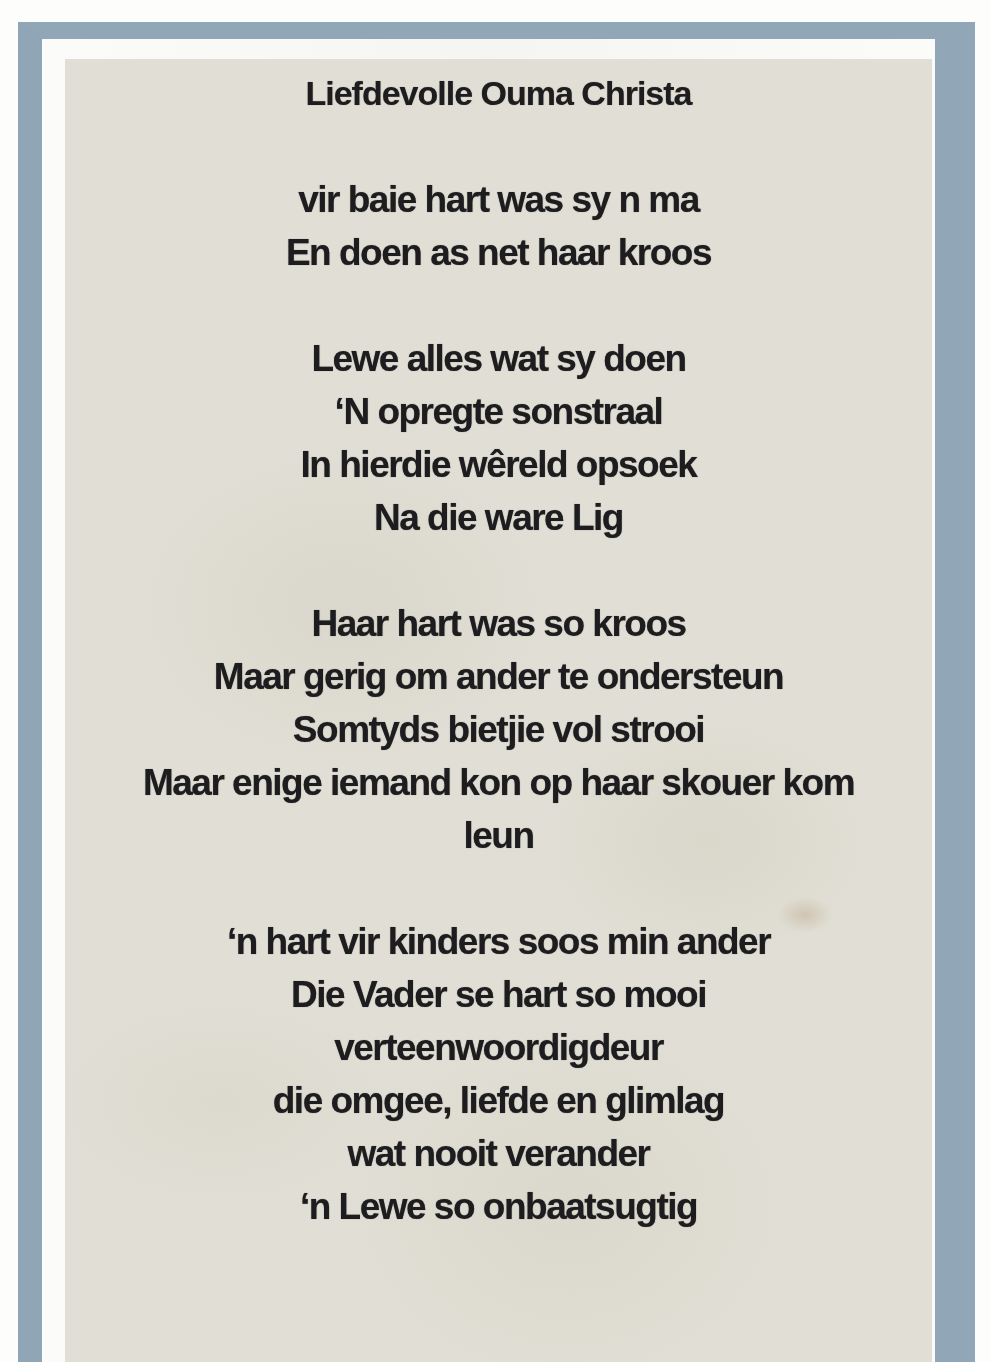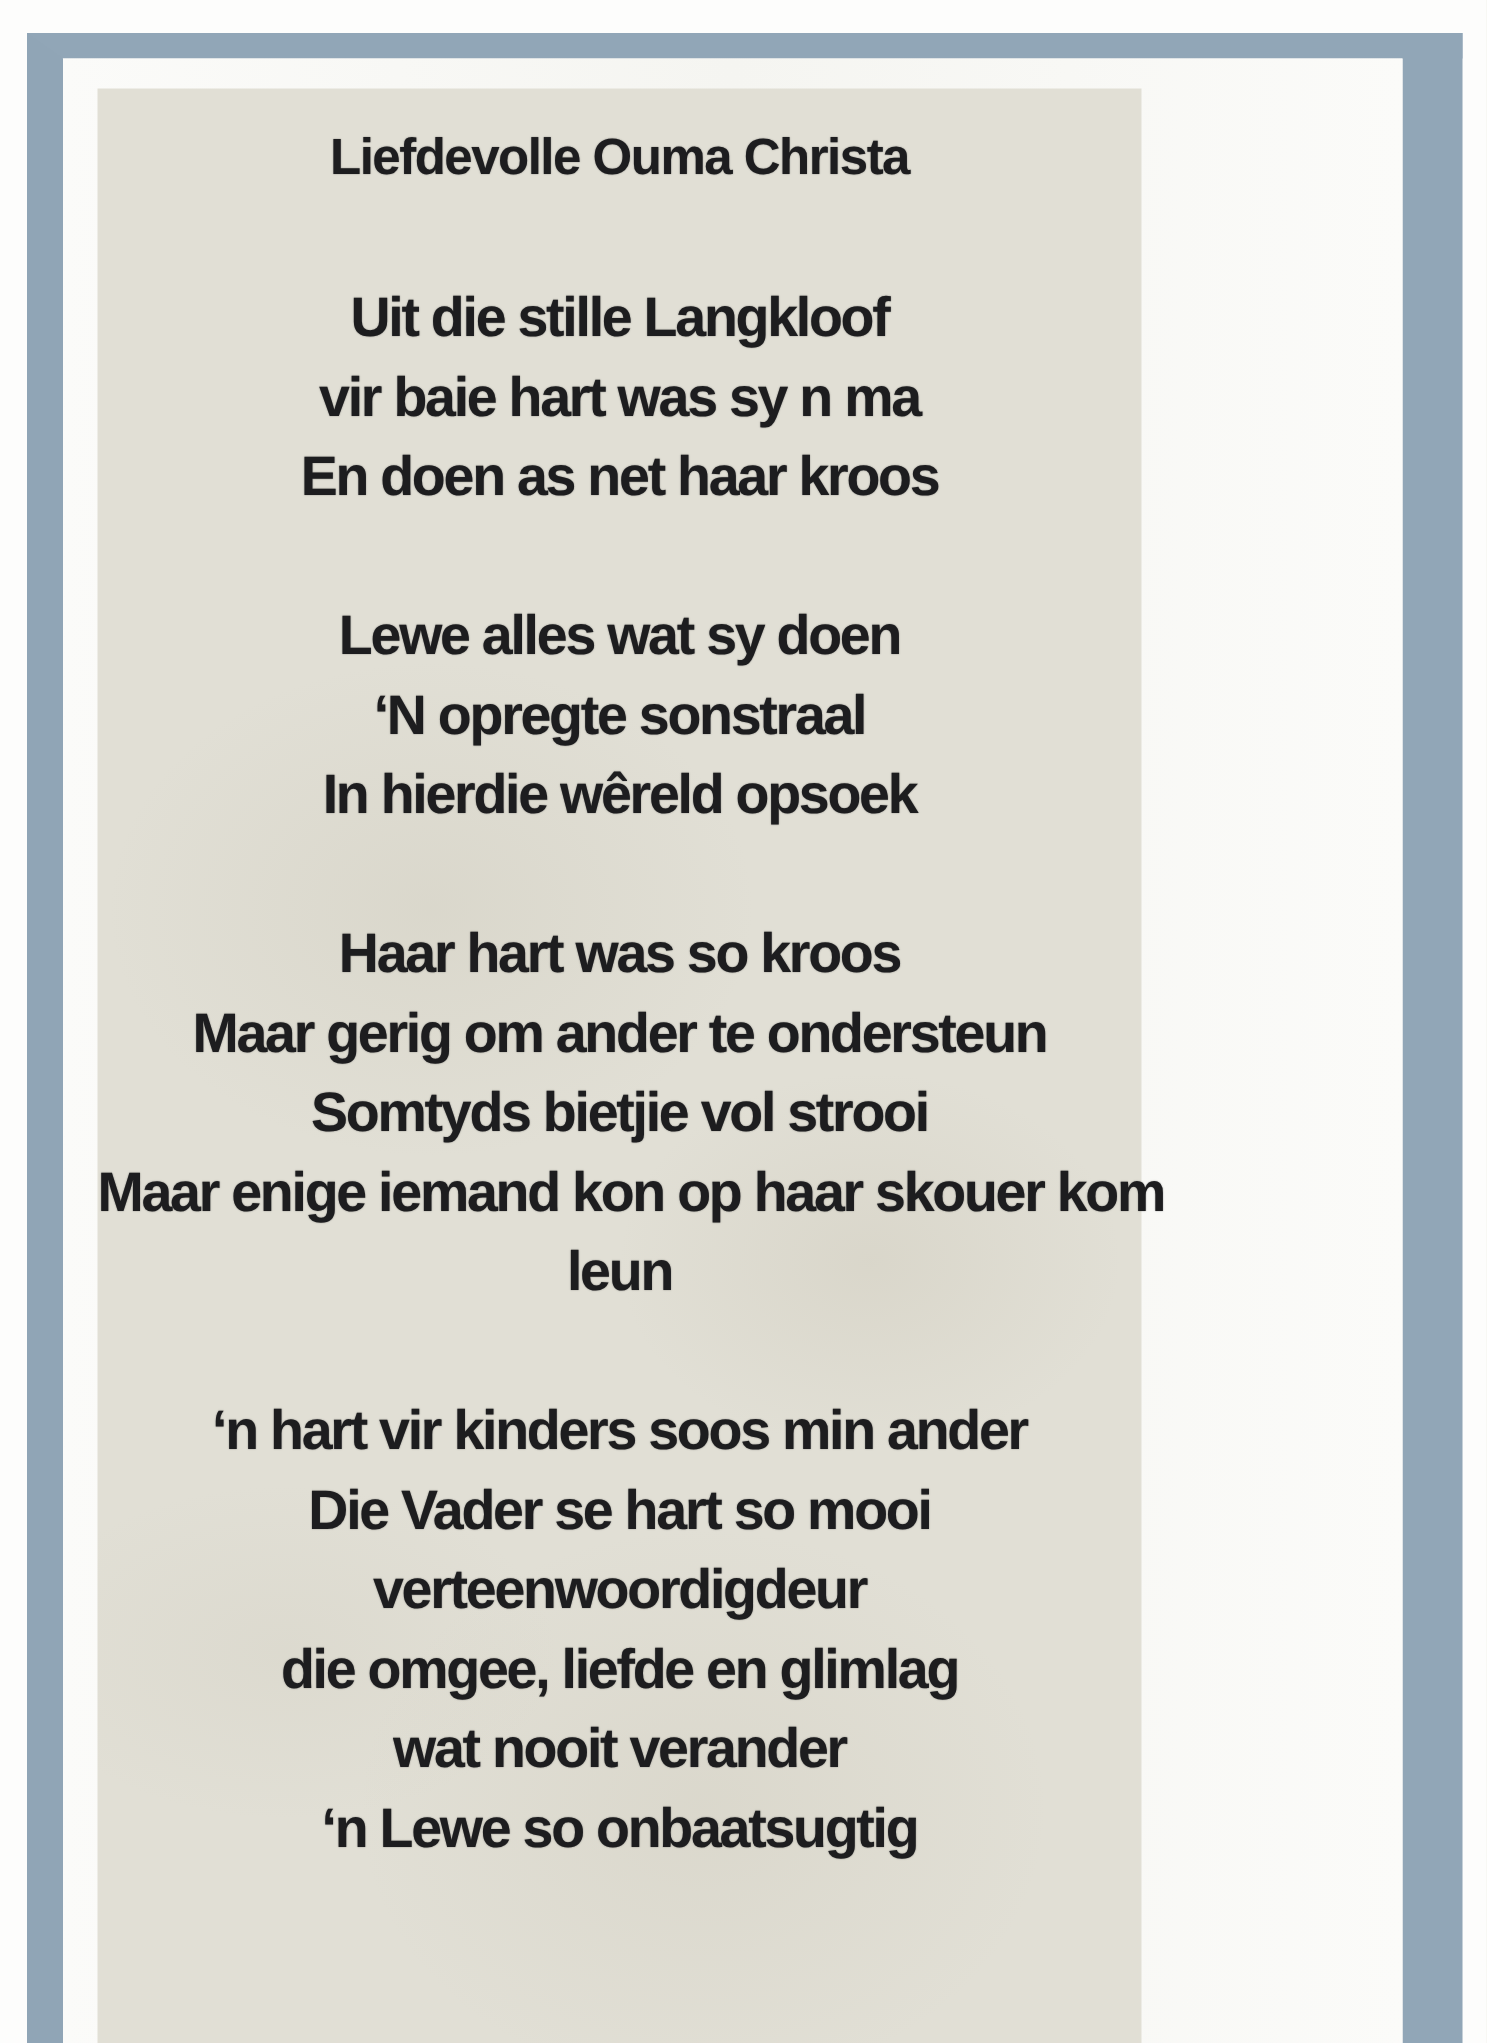--- a/index.html
+++ b/index.html
@@ -36,30 +36,30 @@
     left: 42px;
     right: 56px;
     bottom: 0;
     background: linear-gradient(90deg, #fbfbf9 0%, #f5f5f1 50%, #fbfbf9 100%);
   }
   
   .parchment {
     position: absolute;
     top: 59px;
     left: 65px;
-    width: 696px;
+    width: 867px;
     bottom: 0;
     background:
       radial-gradient(ellipse 40px 26px at 740px 856px, rgba(170,140,105,0.30), transparent 70%),
       radial-gradient(ellipse 300px 230px at 32% 42%, rgba(186,181,162,0.18), transparent 72%),
       radial-gradient(ellipse 240px 180px at 74% 60%, rgba(178,170,148,0.16), transparent 70%),
       radial-gradient(ellipse 320px 260px at 58% 88%, rgba(182,175,155,0.15), transparent 72%),
       radial-gradient(ellipse 260px 160px at 18% 80%, rgba(188,183,166,0.13), transparent 70%),
       #e1dfd5;
-    padding-top: 20px;
+    padding-top: 8px;
     box-sizing: border-box;
     text-align: center;
     color: #1d1d1f;
   }
   .title {
     font-size: 34px;
     font-weight: 700;
     line-height: 53px;
     letter-spacing: -1px;
     white-space: nowrap;
@@ -84,29 +84,29 @@
 
   <div class="frame"></div>
 
   <div class="mat"></div>
 
   <div class="parchment">
 
     <div class="title">Liefdevolle Ouma Christa</div>
 
     <div class="stanza">
-      <div class="line">Uit die stille Langkloof</div>
       <div class="line">vir baie hart was sy n ma</div>
       <div class="line">En doen as net haar kroos</div>
     </div>
 
     <div class="stanza">
       <div class="line">Lewe alles wat sy doen</div>
       <div class="line">‘N opregte sonstraal</div>
       <div class="line">In hierdie wêreld opsoek</div>
+      <div class="line">Na die ware Lig</div>
     </div>
 
     <div class="stanza">
       <div class="line">Haar hart was so kroos</div>
       <div class="line">Maar gerig om ander te ondersteun</div>
       <div class="line">Somtyds bietjie vol strooi</div>
       <div class="line">Maar enige iemand kon op haar skouer kom</div>
       <div class="line">leun</div>
     </div>
 

